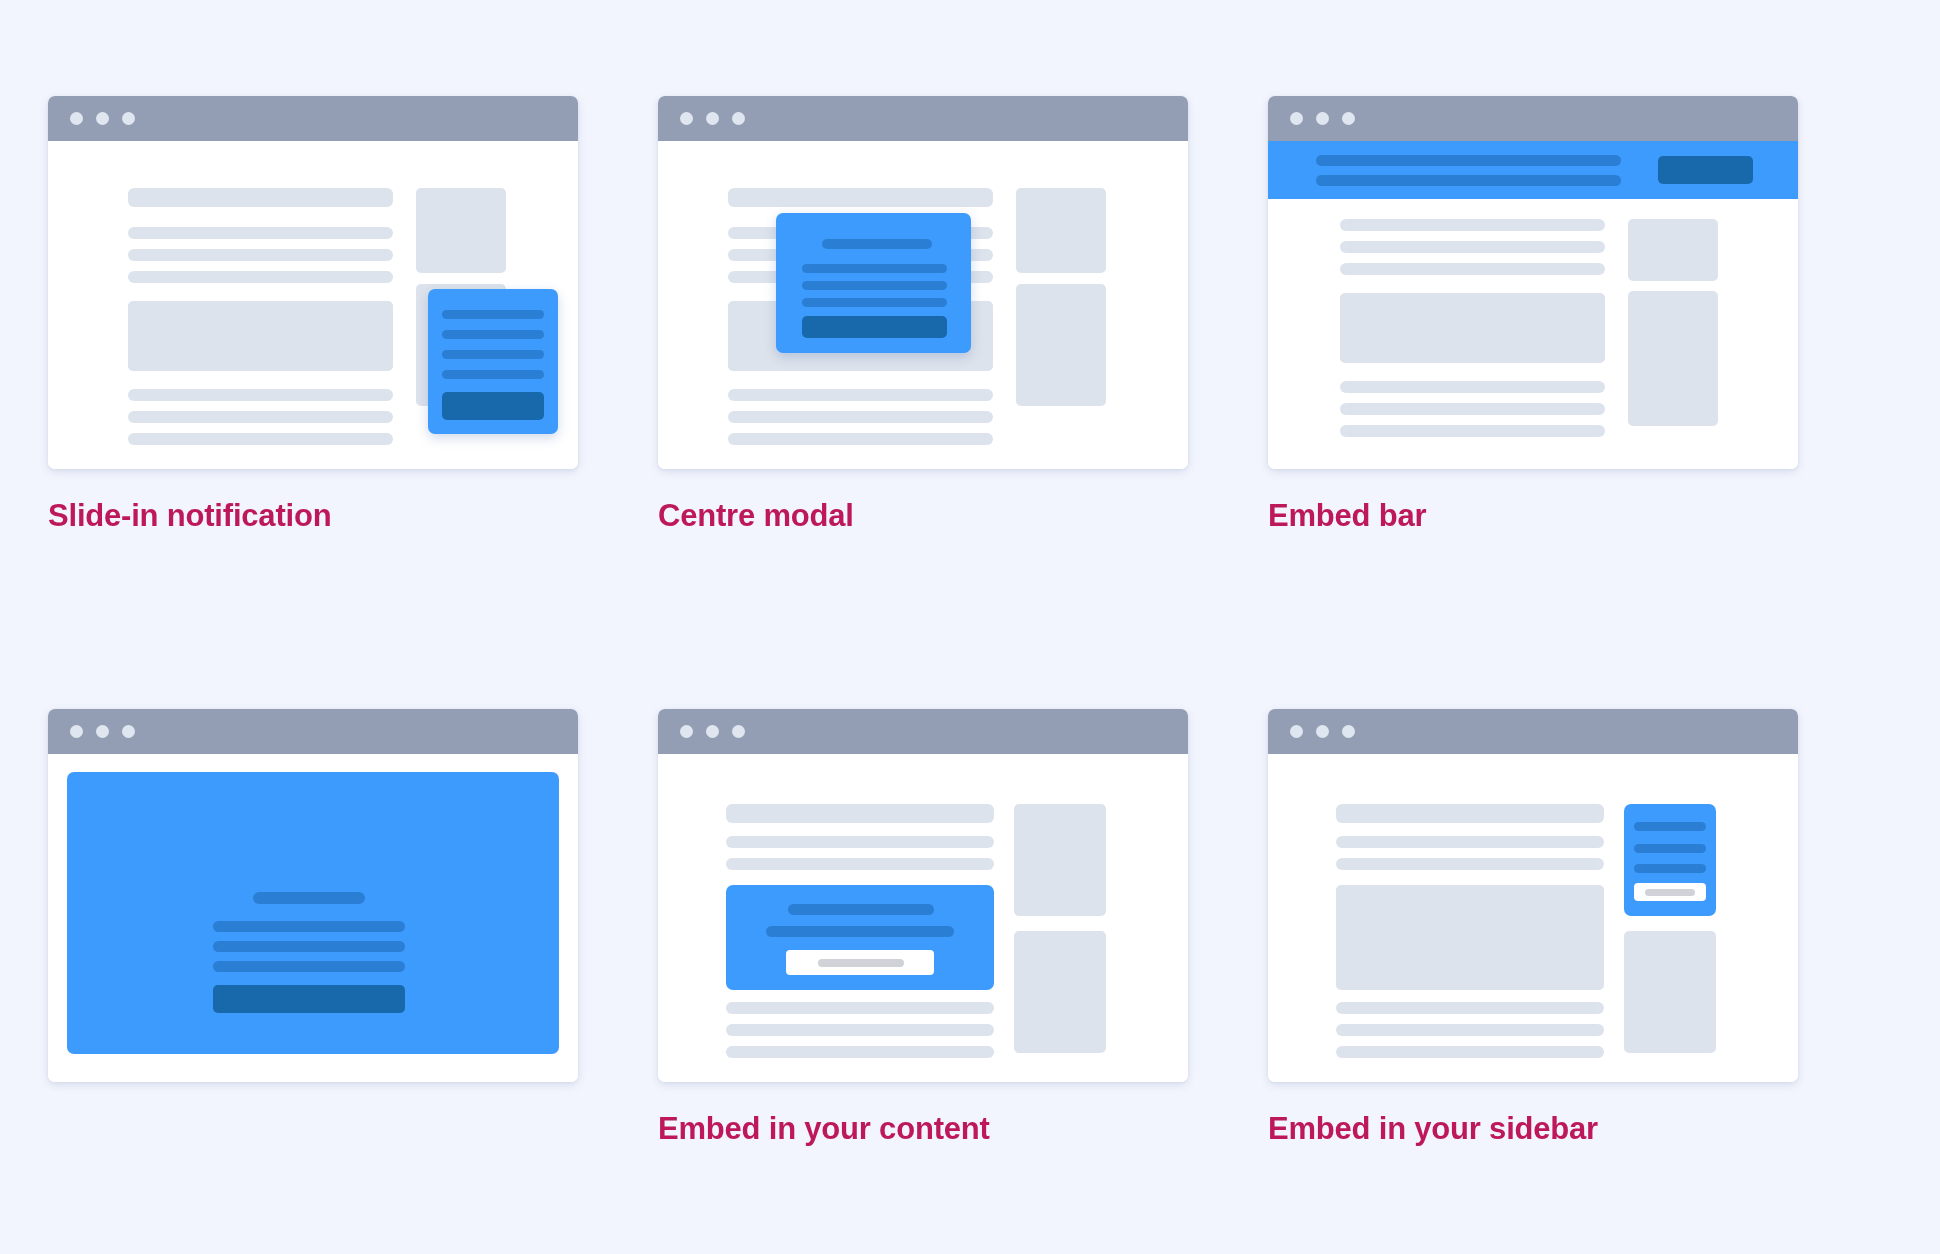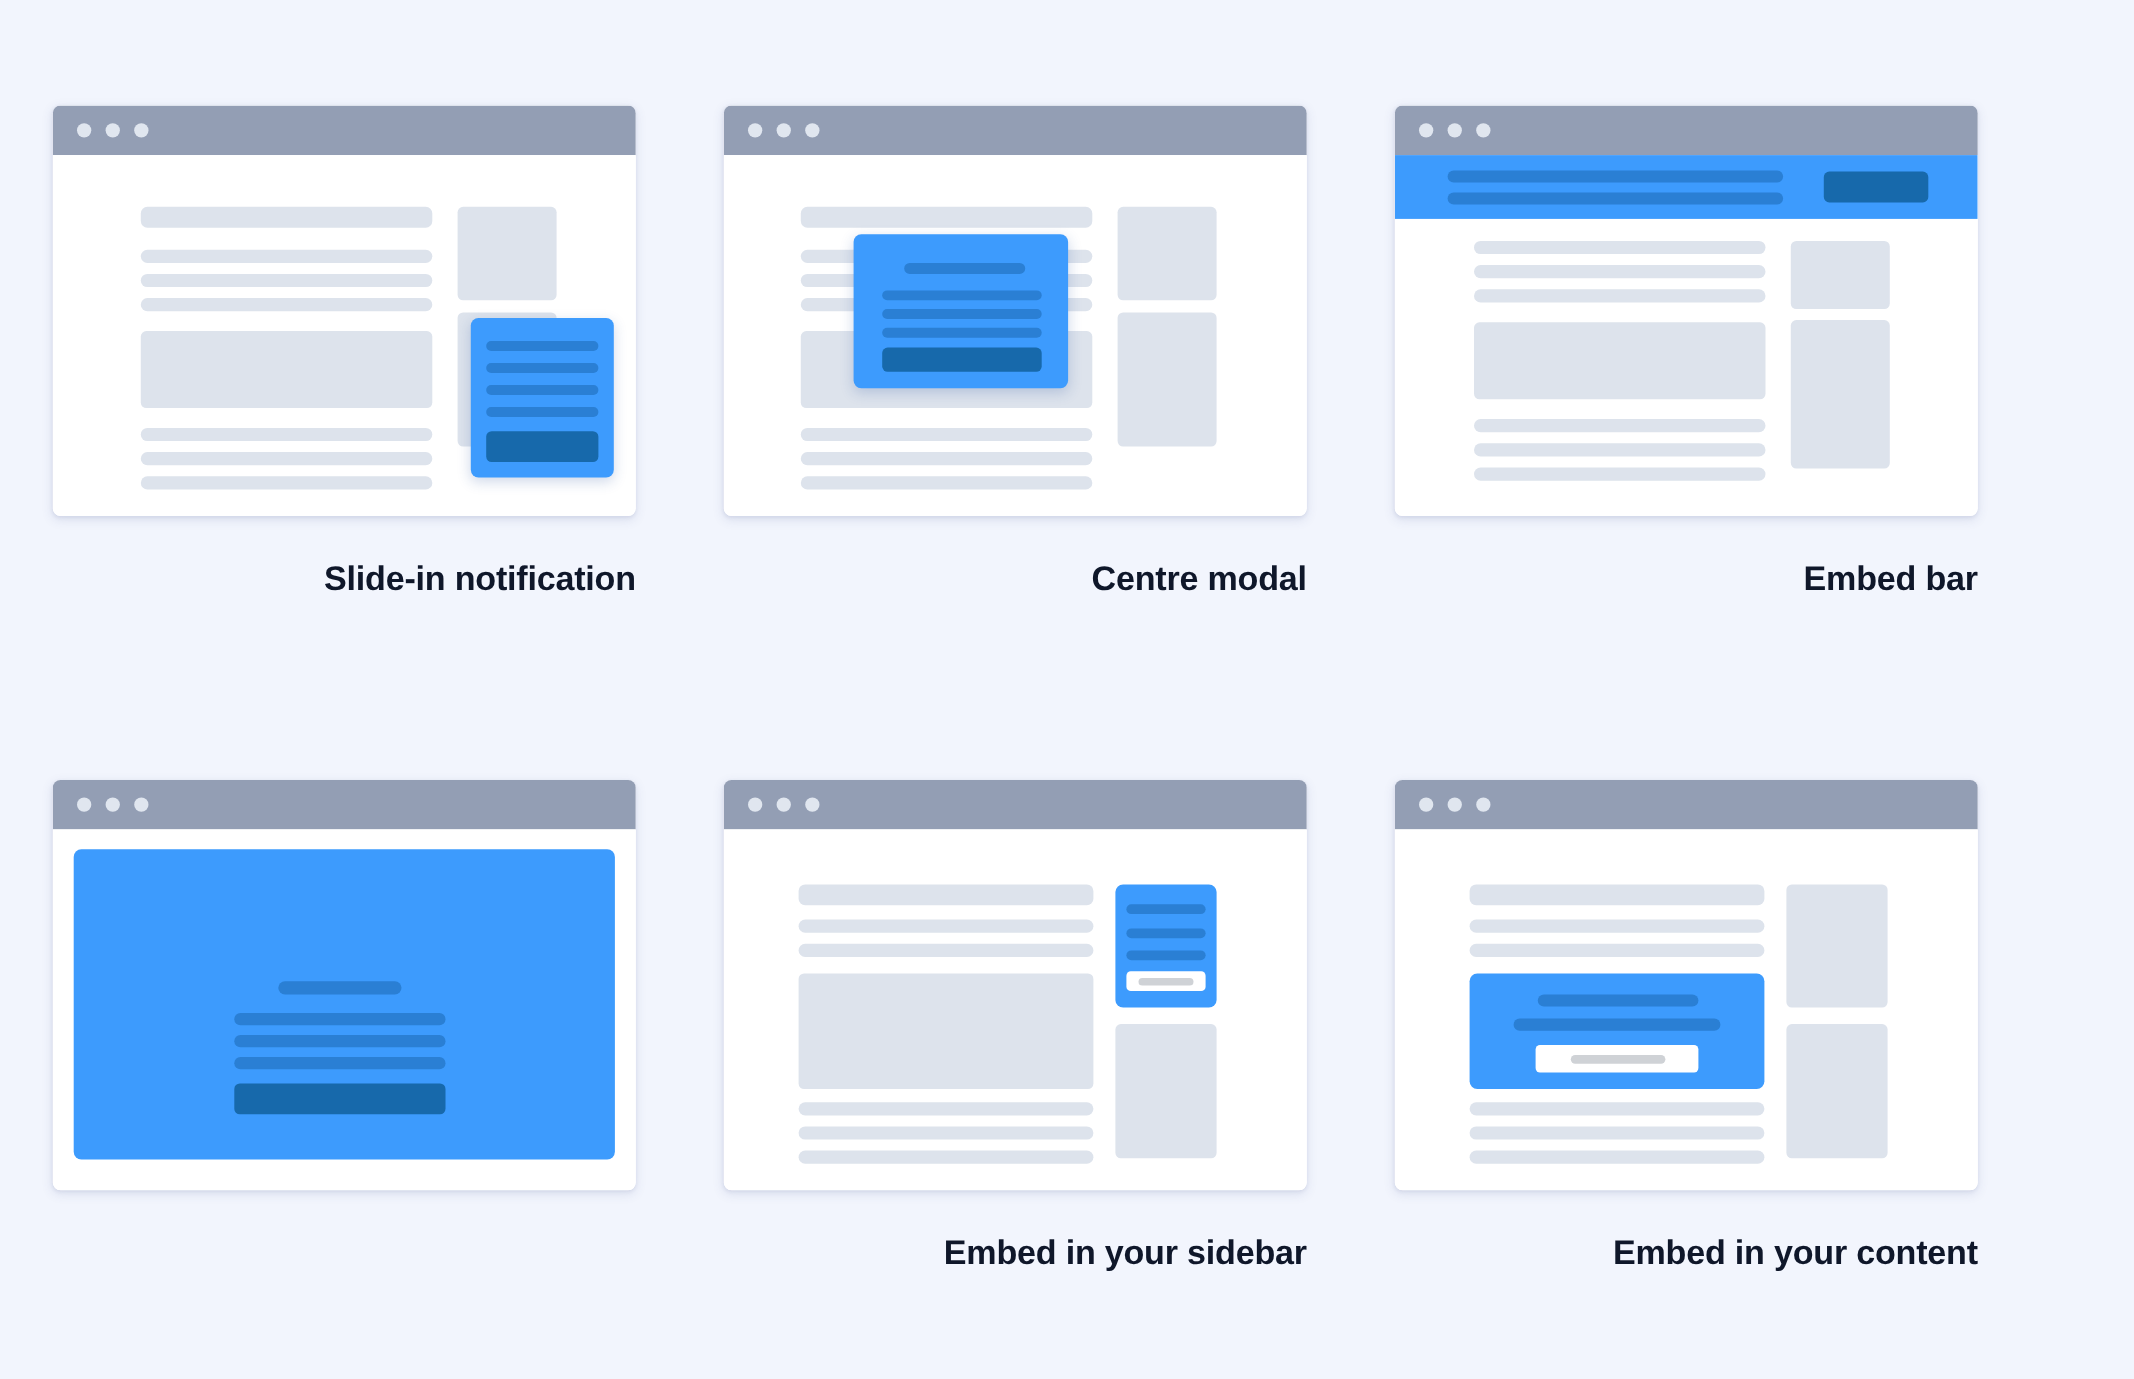--- a/index.html
+++ b/index.html
@@ -104,23 +104,23 @@
     border-radius: 4px;
   }
   .wbtn-line {
     position: absolute;
     background: #cfd2d6;
     border-radius: 5px;
   }
 
   
   .caption {
-    margin-top: 38px;
-    text-align: right;
-    color: #0f172a;
+    margin-top: 28px;
+    text-align: left;
+    color: #be185d;
     font-size: 31px;
     font-weight: 700;
     letter-spacing: -0.2px;
     line-height: 1.2;
   }
 </style>
 </head>
 <body>
 
 <div class="grid">
@@ -238,64 +238,64 @@
     <div class="window">
       <div class="titlebar">
         <span class="dot"></span>
         <span class="dot"></span>
         <span class="dot"></span>
       </div>
       <div class="viewport">
         <div class="bar" style="left:68px; top:50px; width:268px; height:19px;"></div>
         <div class="bar" style="left:68px; top:82px; width:268px; height:12px;"></div>
         <div class="bar" style="left:68px; top:104px; width:268px; height:12px;"></div>
+
+        <div class="promo" style="left:68px; top:131px; width:268px; height:105px;">
+          <div class="pbar" style="left:62px; top:19px; width:146px; height:11px;"></div>
+          <div class="pbar" style="left:40px; top:41px; width:188px; height:11px;"></div>
+          <div class="wbtn" style="left:60px; top:65px; width:148px; height:25px;">
+            <div class="wbtn-line" style="left:32px; top:9px; width:86px; height:8px;"></div>
+          </div>
+        </div>
+
+        <div class="bar" style="left:68px; top:248px; width:268px; height:12px;"></div>
+        <div class="bar" style="left:68px; top:270px; width:268px; height:12px;"></div>
+        <div class="bar" style="left:68px; top:292px; width:268px; height:12px;"></div>
+
+        <div class="block" style="left:356px; top:50px; width:92px; height:112px;"></div>
+        <div class="block" style="left:356px; top:177px; width:92px; height:122px;"></div>
+      </div>
+    </div>
+    <div class="caption">Embed in your content</div>
+  </div>
+
+  <div class="cell">
+    <div class="window">
+      <div class="titlebar">
+        <span class="dot"></span>
+        <span class="dot"></span>
+        <span class="dot"></span>
+      </div>
+      <div class="viewport">
+        <div class="bar" style="left:68px; top:50px; width:268px; height:19px;"></div>
+        <div class="bar" style="left:68px; top:82px; width:268px; height:12px;"></div>
+        <div class="bar" style="left:68px; top:104px; width:268px; height:12px;"></div>
         <div class="block" style="left:68px; top:131px; width:268px; height:105px;"></div>
         <div class="bar" style="left:68px; top:248px; width:268px; height:12px;"></div>
         <div class="bar" style="left:68px; top:270px; width:268px; height:12px;"></div>
         <div class="bar" style="left:68px; top:292px; width:268px; height:12px;"></div>
 
         <div class="promo" style="left:356px; top:50px; width:92px; height:112px;">
           <div class="pbar" style="left:10px; top:18px; width:72px; height:9px;"></div>
           <div class="pbar" style="left:10px; top:40px; width:72px; height:9px;"></div>
           <div class="pbar" style="left:10px; top:60px; width:72px; height:9px;"></div>
           <div class="wbtn" style="left:10px; top:79px; width:72px; height:18px;">
             <div class="wbtn-line" style="left:11px; top:6px; width:50px; height:7px;"></div>
           </div>
         </div>
 
         <div class="block" style="left:356px; top:177px; width:92px; height:122px;"></div>
       </div>
     </div>
     <div class="caption">Embed in your sidebar</div>
   </div>
 
-  <div class="cell">
-    <div class="window">
-      <div class="titlebar">
-        <span class="dot"></span>
-        <span class="dot"></span>
-        <span class="dot"></span>
-      </div>
-      <div class="viewport">
-        <div class="bar" style="left:68px; top:50px; width:268px; height:19px;"></div>
-        <div class="bar" style="left:68px; top:82px; width:268px; height:12px;"></div>
-        <div class="bar" style="left:68px; top:104px; width:268px; height:12px;"></div>
-
-        <div class="promo" style="left:68px; top:131px; width:268px; height:105px;">
-          <div class="pbar" style="left:62px; top:19px; width:146px; height:11px;"></div>
-          <div class="pbar" style="left:40px; top:41px; width:188px; height:11px;"></div>
-          <div class="wbtn" style="left:60px; top:65px; width:148px; height:25px;">
-            <div class="wbtn-line" style="left:32px; top:9px; width:86px; height:8px;"></div>
-          </div>
-        </div>
-
-        <div class="bar" style="left:68px; top:248px; width:268px; height:12px;"></div>
-        <div class="bar" style="left:68px; top:270px; width:268px; height:12px;"></div>
-        <div class="bar" style="left:68px; top:292px; width:268px; height:12px;"></div>
-
-        <div class="block" style="left:356px; top:50px; width:92px; height:112px;"></div>
-        <div class="block" style="left:356px; top:177px; width:92px; height:122px;"></div>
-      </div>
-    </div>
-    <div class="caption">Embed in your content</div>
-  </div>
-
 </div>
 
 </body></html>

